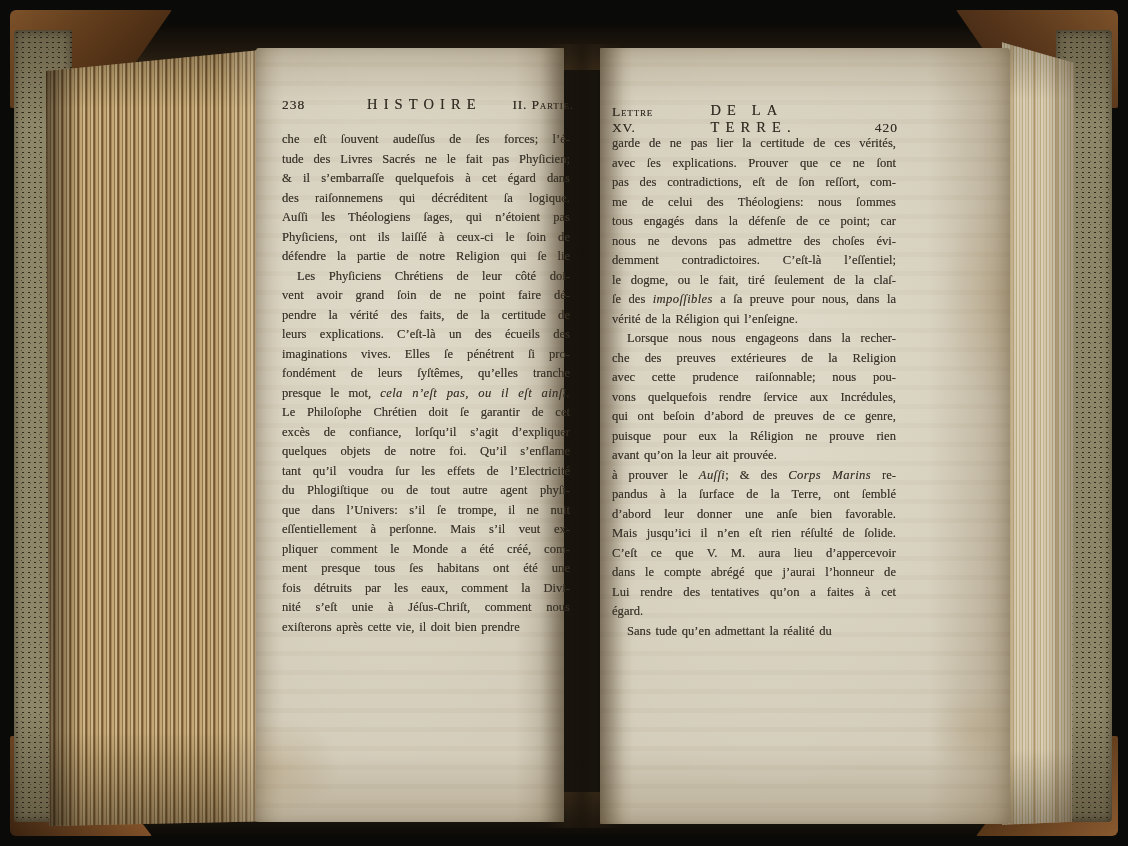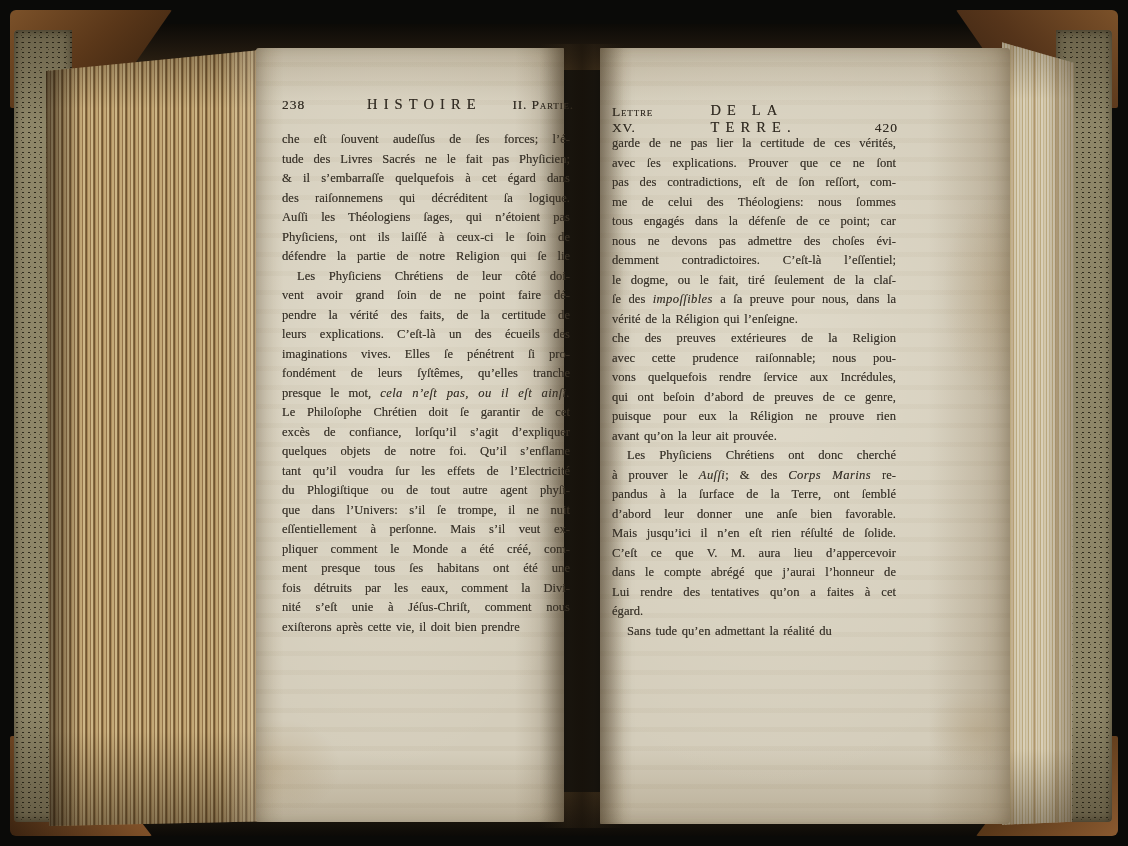--- a/index.html
+++ b/index.html
@@ -157,27 +157,27 @@
         <div class="line">garde de ne pas lier la certitude de ces vérités,</div>
         <div class="line">avec ſes explications.  Prouver que ce ne ſont</div>
         <div class="line">pas des contradictions, eſt de ſon reſſort, com-</div>
         <div class="line">me de celui des Théologiens: nous ſommes</div>
         <div class="line">tous engagés dans la défenſe de ce point; car</div>
         <div class="line">nous ne devons pas admettre des choſes évi-</div>
         <div class="line">demment contradictoires.  C’eſt-là l’eſſentiel;</div>
         <div class="line">le dogme, ou le fait, tiré ſeulement de la claſ-</div>
         <div class="line">ſe des <i>impoſſibles</i> a ſa preuve pour nous, dans la</div>
         <div class="line nojust">vérité de la Réligion qui l’enſeigne.</div>
+        <div class="line indent">Lorsque nous nous engageons dans la recher-</div>
         <div class="line">che des preuves extérieures de la Religion</div>
         <div class="line">avec cette prudence raiſonnable; nous pou-</div>
         <div class="line">vons quelquefois rendre ſervice aux Incrédules,</div>
         <div class="line">qui ont beſoin d’abord de preuves de ce genre,</div>
         <div class="line">puisque pour eux la Réligion ne prouve rien</div>
         <div class="line nojust">avant qu’on la leur ait prouvée.</div>
-        <div class="line indent">Les Phyſiciens Chrétiens ont donc cherché</div>
         <div class="line">à prouver le <i>Auſſi</i>; &amp; des <i>Corps Marins</i> re-</div>
         <div class="line">pandus à la ſurface de la Terre, ont ſemblé</div>
         <div class="line">d’abord leur donner une anſe bien favorable.</div>
         <div class="line">Mais jusqu’ici il n’en eſt rien réſulté de ſolide.</div>
         <div class="line">C’eſt ce que V. M. aura lieu d’appercevoir</div>
         <div class="line">dans le compte abrégé que j’aurai l’honneur de</div>
         <div class="line">Lui rendre des tentatives qu’on a faites à cet</div>
         <div class="line nojust">égard.</div>
         <div class="line indent nojust">Sans tude qu’en admettant la réalité du</div>
       </div>

